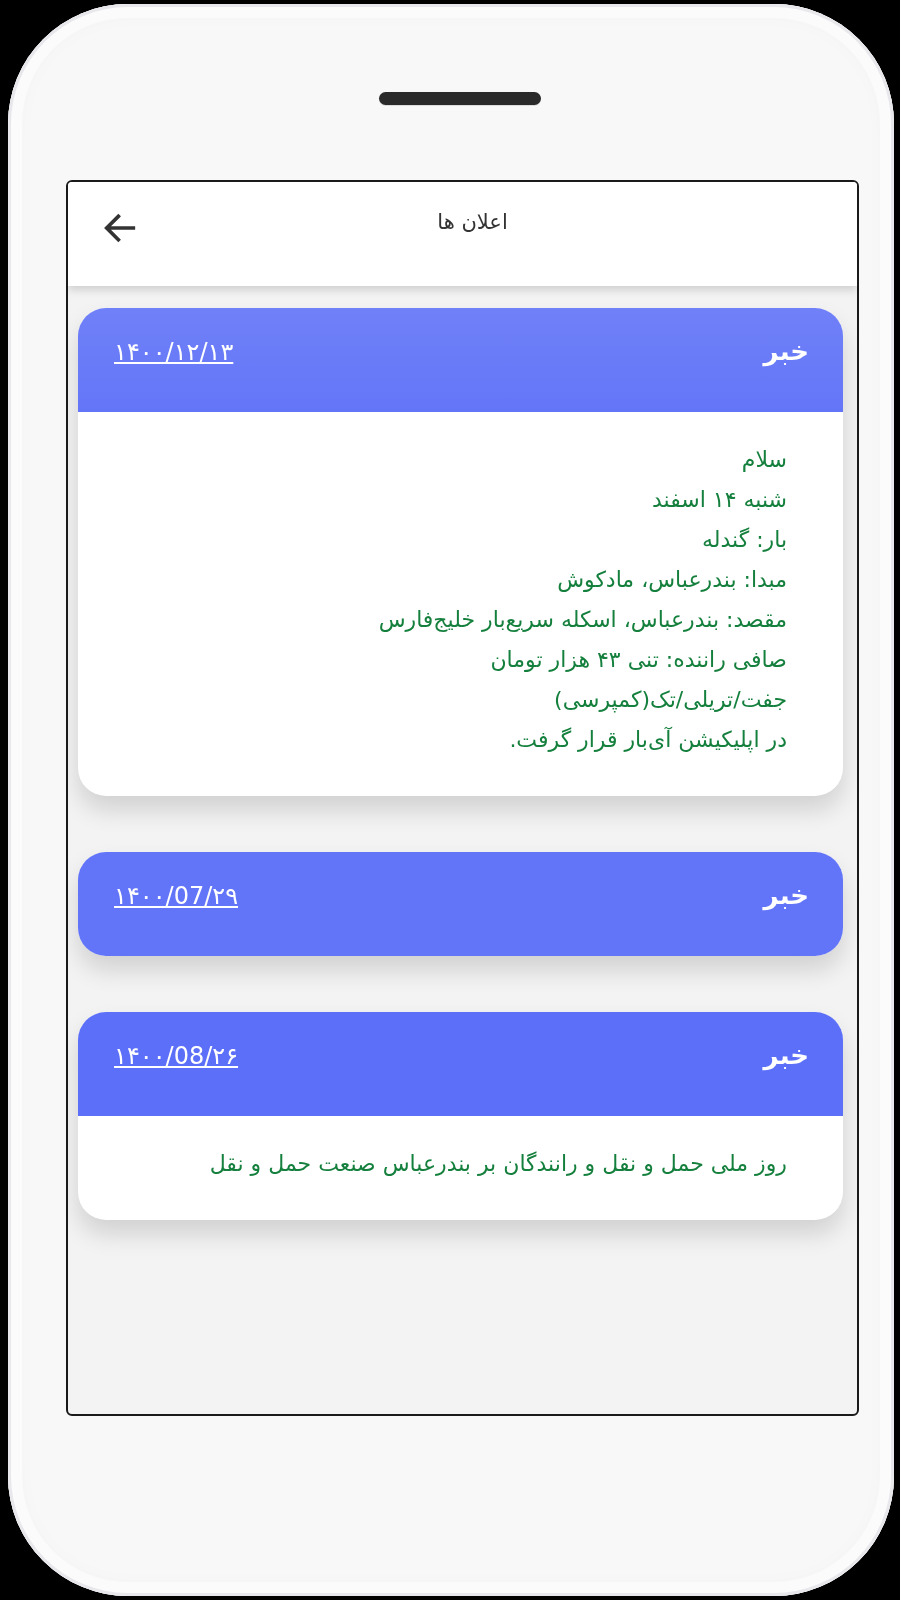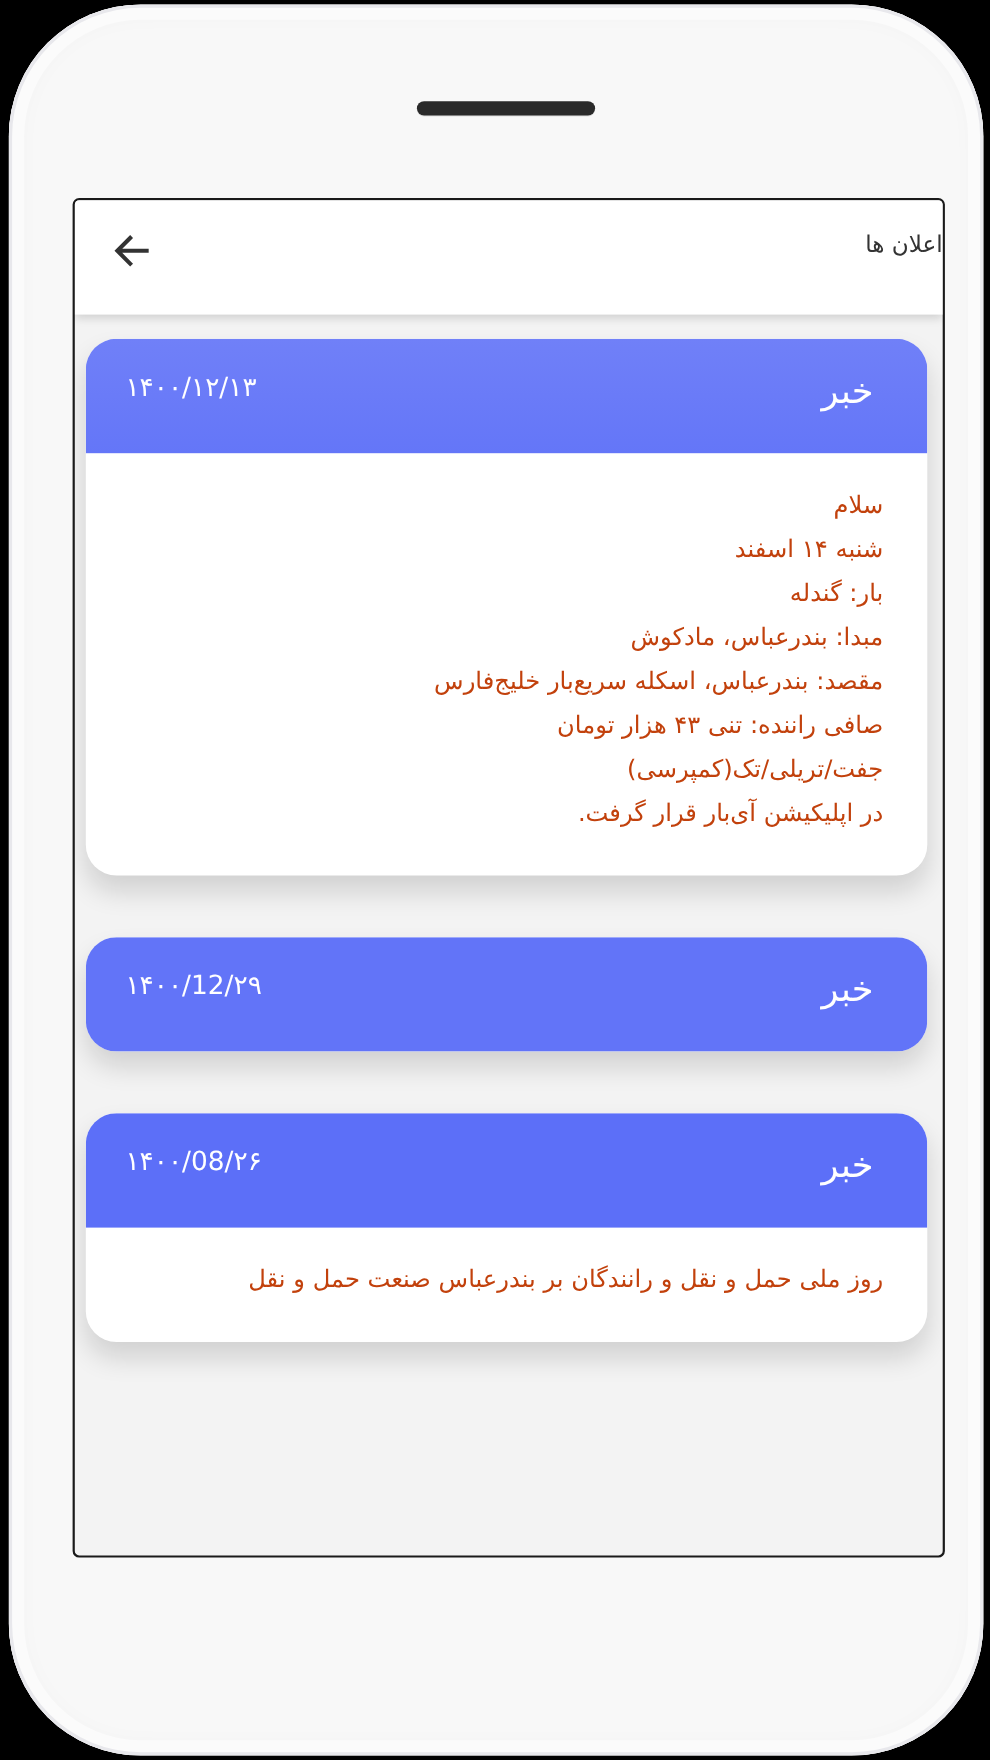--- a/index.html
+++ b/index.html
@@ -23,41 +23,41 @@
   }
   .appbar {
     position:absolute; left:0; top:0; right:0; height:104px; background:#ffffff;
     box-shadow:0 4px 8px rgba(0,0,0,0.15); z-index:2;
   }
   .back {
     position:absolute; left:30px; top:24px; width:44px; height:44px; cursor:pointer;
     display:flex; align-items:center; justify-content:center;
   }
   .title {
-    position:absolute; left:0; right:0; top:28px; 
+    position:absolute; left:0; right:0; top:28px; text-align:center;
     font-size:21px; color:#333; direction:rtl;margin-left:20px;
   }
   .list { position:absolute; left:10px; right:14px; top:126px; }
   .card {
     background:#fff; border-radius:28px; margin-bottom:56px; overflow:hidden;
     box-shadow:0 14px 24px rgba(0,0,0,0.14);
   }
   .card-head {
     height:104px; background:#6b7df8; position:relative;
     background:linear-gradient(180deg,#7080f8,#6476f8);
   }
   .card-type {
-    position:absolute; right:49px; top:28px; color:#fff; font-size:32px; font-weight:normal; direction:rtl;
+    position:absolute; right:34px; top:28px; color:#fff; font-size:26px; font-weight:bold; direction:rtl;
   }
   .card-date {
-    position:absolute; left:36px; top:30px; color:#fff; font-size:24px; direction:rtl;
+    position:absolute; left:36px; top:30px; color:#fff; font-size:24px; direction:rtl;text-decoration:underline;
   }
   .card-body {
-    direction:rtl; text-align:right; padding:28px 40px 36px 36px;
-    font-size:22px; line-height:40px; color:#c2410c; white-space:pre-line;
+    direction:rtl; text-align:right; padding:28px 56px 36px 36px;
+    font-size:22px; line-height:40px; color:#15803d; white-space:pre-line;
   }
   .card.c2 .card-head { background:#6274f8; }
   .card.c3 .card-head { background:#5c6ff8; }
 </style>
 </head>
 <body>
 
 <div class="phone">
   <div class="speaker"></div>
 
@@ -83,21 +83,21 @@
 مبدا: بندرعباس، مادکوش
 مقصد: بندرعباس، اسکله سریع‌بار خلیج‌فارس
 صافی راننده: تنی ۴۳ هزار تومان
 جفت/تریلی/تک(کمپرسی)
 در اپلیکیشن آی‌بار قرار گرفت.</div>
       </div>
 
       <div class="card c2">
         <div class="card-head">
           <span class="card-type">خبر</span>
-          <span class="card-date">۱۴۰۰/12/۲۹</span>
+          <span class="card-date">۱۴۰۰/07/۲۹</span>
         </div>
       </div>
 
       <div class="card c3">
         <div class="card-head">
           <span class="card-type">خبر</span>
           <span class="card-date">۱۴۰۰/08/۲۶</span>
         </div>
         <div class="card-body">روز ملی حمل و نقل و رانندگان  بر بندرعباس صنعت حمل و نقل</div>
       </div>

